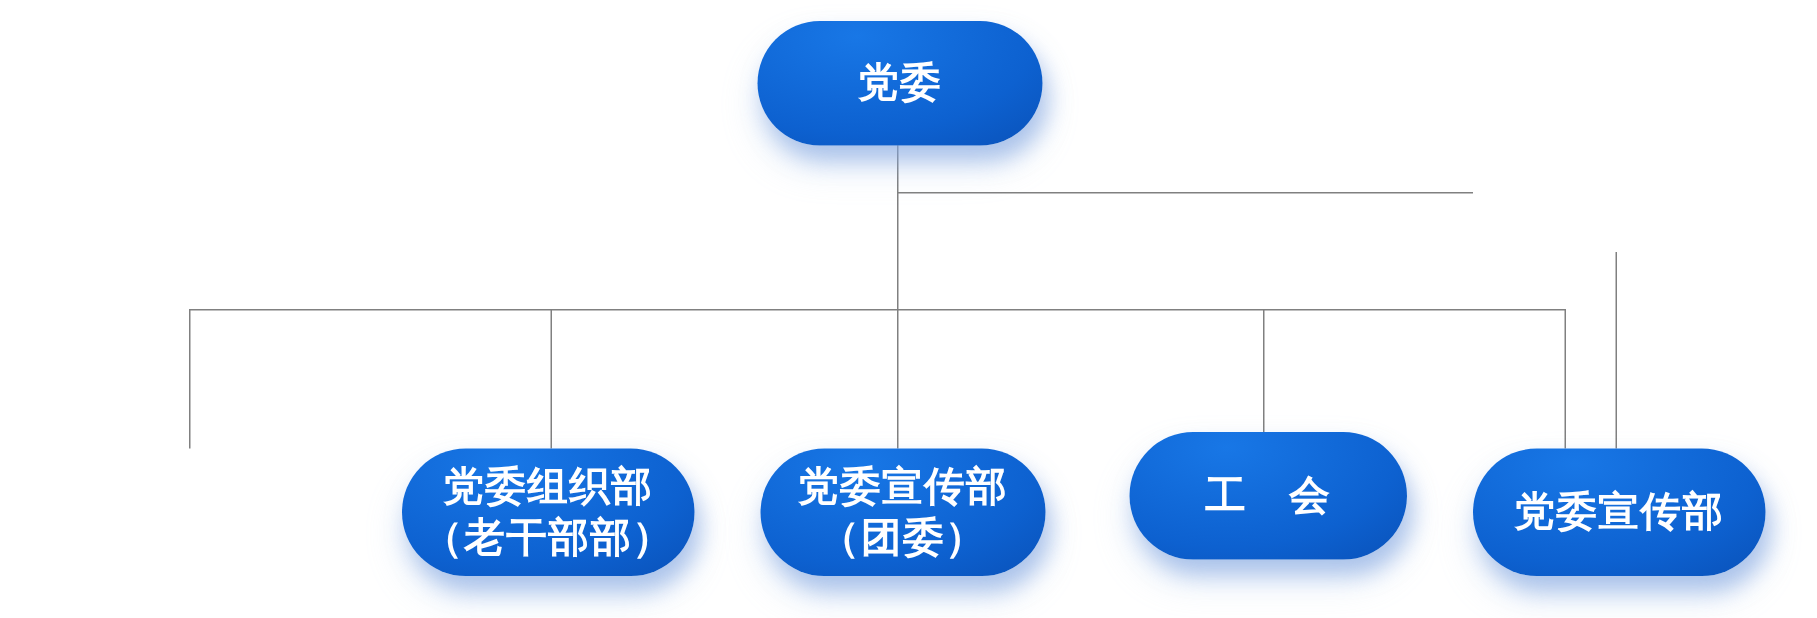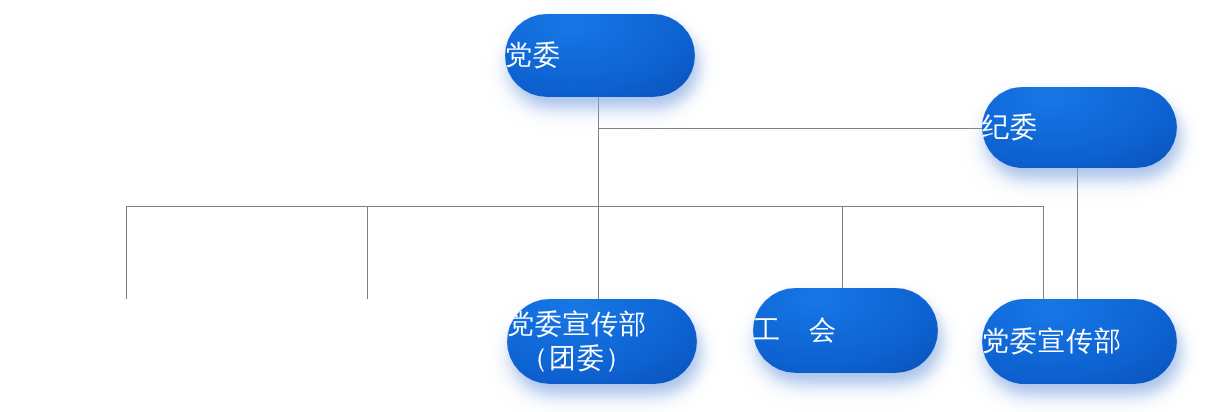--- a/index.html
+++ b/index.html
@@ -8,24 +8,25 @@
     width:1211px;height:412px;
     background:#ffffff;
     overflow:hidden;
     font-family:"Liberation Serif","DejaVu Serif",serif;
   }
   .line{position:absolute;background:#808080;}
   .line.v{width:1px;}
   .line.h{height:1px;}
   .node{
     position:absolute;
-    display:flex;align-items:center;
+    display:flex;align-items:center;justify-content:center;
     border-radius:43px;
     background:radial-gradient(120% 150% at 35% 12%, #1877e6 0%, #0d61d0 52%, #0746a8 100%);
     box-shadow:4px 10px 14px rgba(123,160,222,0.55), 0 14px 24px rgba(160,192,235,0.30);
+    font-weight:bold;
   }
   .node .label{
     color:#ffffff;
     font-size:27px;
     line-height:1.25;
     text-align:center;
     white-space:pre-line;
     letter-spacing:1px;
   }
   
@@ -57,25 +58,26 @@
   <div class="line h" id="c-rail"></div>
   <div class="line v" id="c-drop-1"></div>
   <div class="line v" id="c-drop-2"></div>
   <div class="line v" id="c-drop-4"></div>
   <div class="line v" id="c-drop-5"></div>
 
   <div class="node" id="n-dangwei">
     <span class="label">党委</span>
   </div>
 
-  <div class="node" id="n-jiwei">
-    <span class="label">纪委</span>
-  </div>
 
 
+  <div class="node" id="n-zuzhibu">
+    <span class="label">党委组织部
+（老干部部）</span>
+  </div>
 
   <div class="node" id="n-xuanchuanbu">
     <span class="label">党委宣传部
 （团委）</span>
   </div>
 
   <div class="node" id="n-gonghui">
     <span class="label">工　会</span>
   </div>
 

